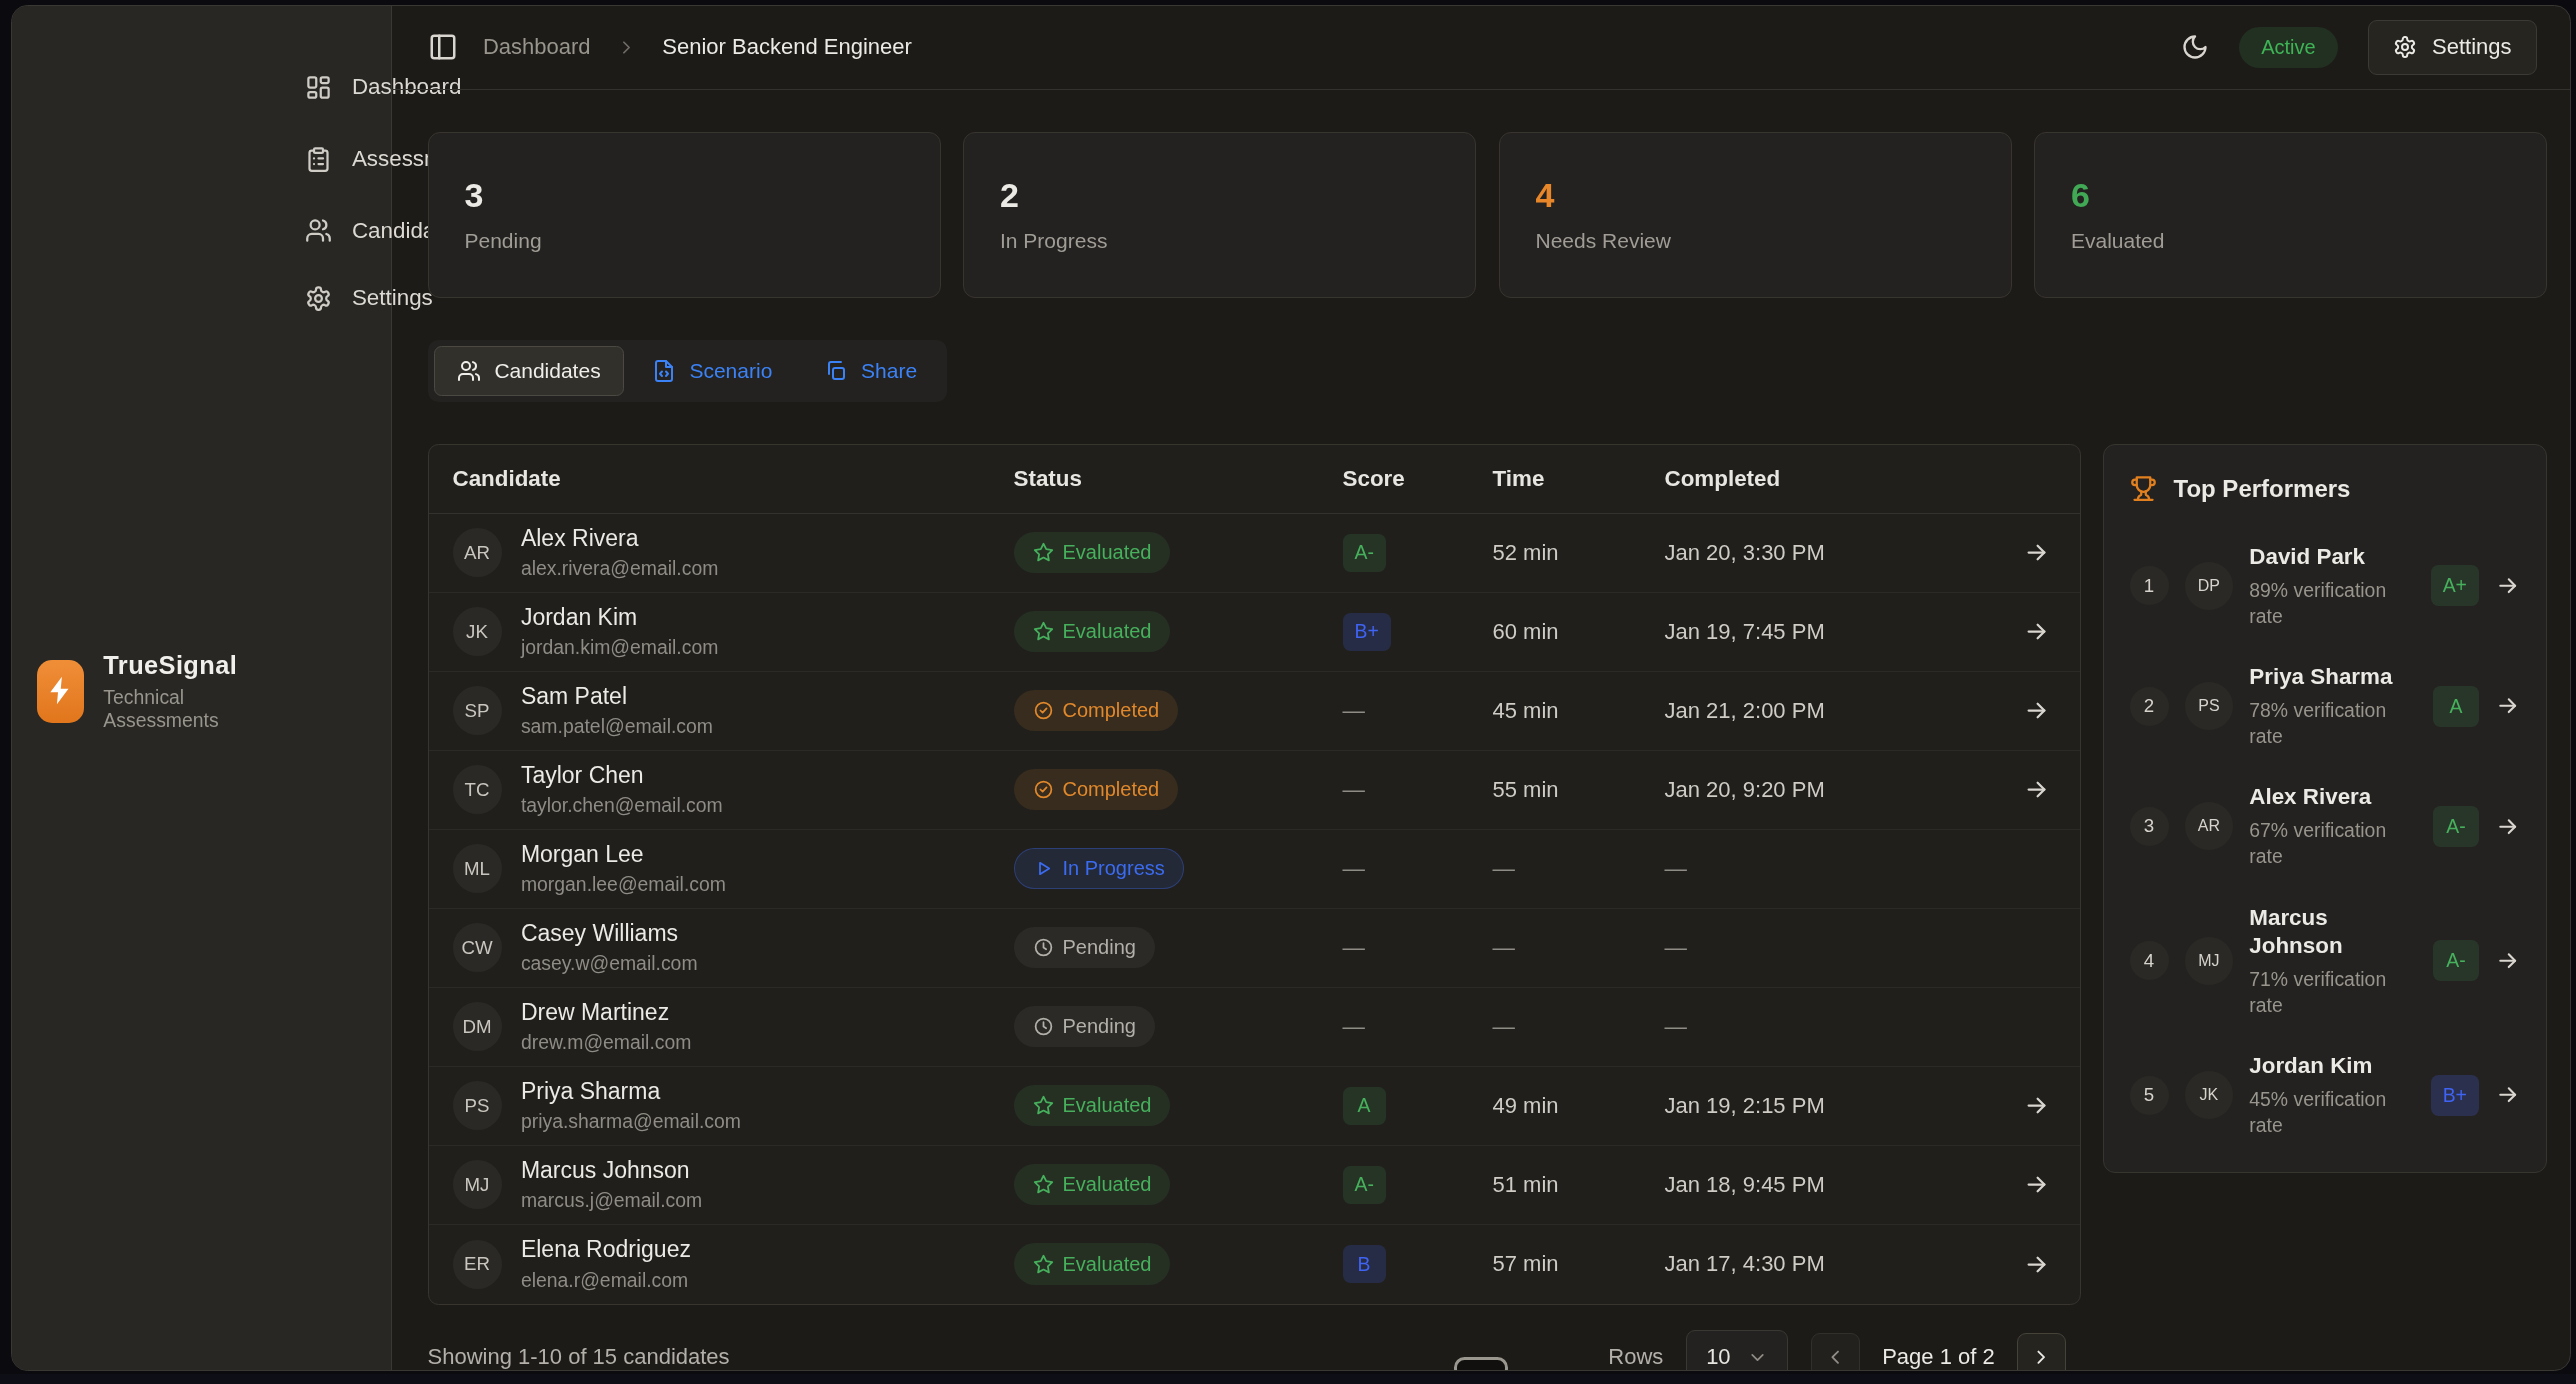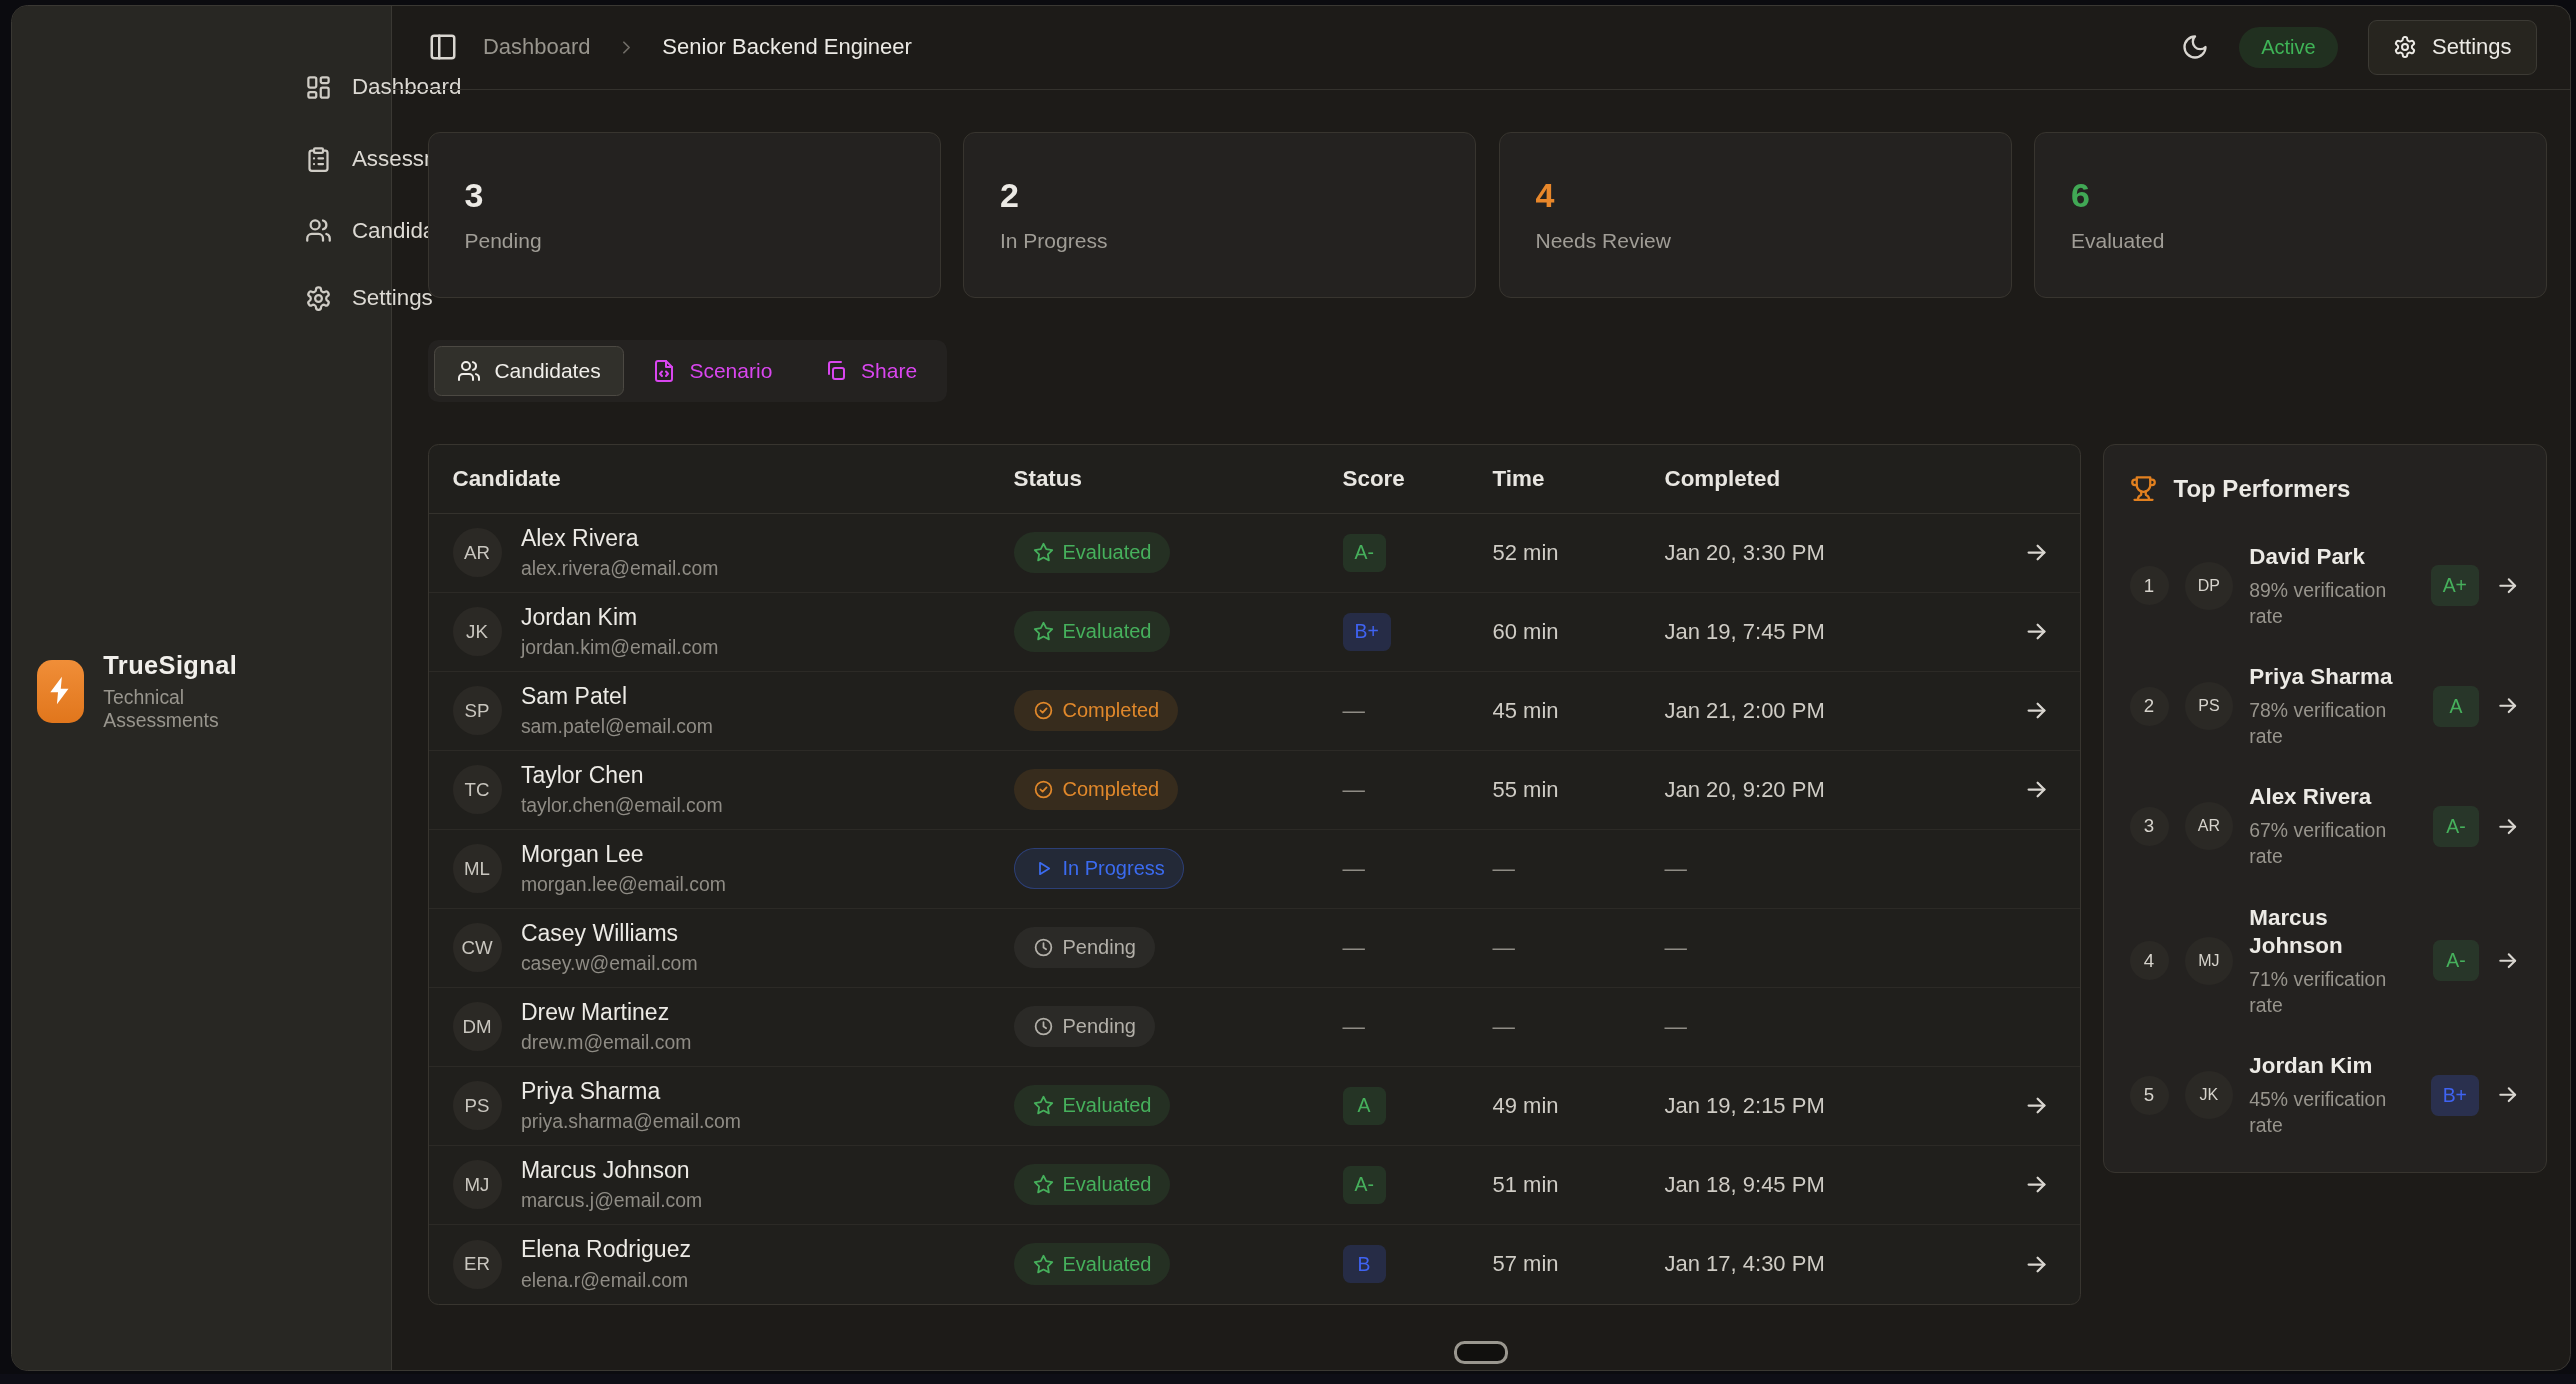--- a/index.html
+++ b/index.html
@@ -40,21 +40,21 @@
   
   .stats { display:flex; gap:22.4px; }
   .stat-card { flex:1; height:166px; background:#242220; border:0.7px solid #38352f; border-radius:12px; padding:0 36px; display:flex; flex-direction:column; justify-content:center; }
   .stat-value { font-size:34px; font-weight:bold; color:#eceae5; }
   .stat-value.orange { color:#e8872a; }
   .stat-value.green { color:#41a855; }
   .stat-label { font-size:21px; color:#a09d96; margin-top:13.5px; }
 
   
   .tabs { margin-top:42px; display:inline-flex; align-self:flex-start; background:#242220; border-radius:10.5px; padding:6px; gap:4.5px; }
-  .tab { display:flex; align-items:center; gap:13.5px; padding:12px 22.4px; font-size:21px; color:#d946ef; border:0.7px solid transparent; border-radius:7.5px; cursor:pointer; }
+  .tab { display:flex; align-items:center; gap:13.5px; padding:12px 22.4px; font-size:21px; color:#3b82f6; border:0.7px solid transparent; border-radius:7.5px; cursor:pointer; }
   .tab.active { background:#31302b; border-color:#4c4943; color:#f0eeea; }
   .tab .ic { display:flex; }
 
   
   .grid-row { margin-top:42px; display:flex; gap:22.4px; align-items:flex-start; }
   .table-card { flex:1; background:#201f1c; border:0.7px solid #38352f; border-radius:10.5px; overflow:hidden; }
   .t-head { display:grid; grid-template-columns:561px 329px 150px 172px 314px 1fr; align-items:center; height:69px; padding:0 0 0 24px; border-bottom:0.7px solid #34322d; }
   .t-head div { font-size:22.4px; font-weight:bold; color:#e8e6e1; }
   .t-row { display:grid; grid-template-columns:561px 329px 150px 172px 314px 1fr; align-items:center; height:79px; padding-left:24px; border-bottom:0.7px solid #2c2a26; cursor:pointer; }
   .t-row:last-child { border-bottom:none; }
@@ -677,19 +677,44 @@
               <span class="perf-arrow">
                   <svg width="25.4" height="25.4" viewBox="0 0 34 34">
                     <use href="#i-arrow-right"></use>
                   </svg>
                 </span>
             </div>
           </div>
         </aside>
       </div>
 
+      <div class="t-footer">
+        <div class="foot-summary">Showing 1-10 of 15 candidates</div>
+        <div class="foot-right">
+          <span class="rows-label">Rows</span>
+          <div class="rows-select">
+            <span>10</span>
+            <span style="display:flex;color:#8f8c85">
+                <svg width="21" height="21" viewBox="0 0 28 28">
+                  <use href="#i-chev-down"></use>
+                </svg>
+              </span>
+          </div>
+          <div class="pg-btn pg-prev">
+              <svg width="22.4" height="22.4" viewBox="0 0 30 30">
+                <use href="#i-chev-left"></use>
+              </svg>
+            </div>
+          <span class="page-label">Page 1 of 2</span>
+          <div class="pg-btn pg-next">
+              <svg width="22.4" height="22.4" viewBox="0 0 30 30">
+                <use href="#i-chev-right"></use>
+              </svg>
+            </div>
+        </div>
+      </div>
 
       <div class="grip"></div>
     </div>
   </div>
 </div>
 <div class="below-strip"></div>
 
 
 </body></html>

